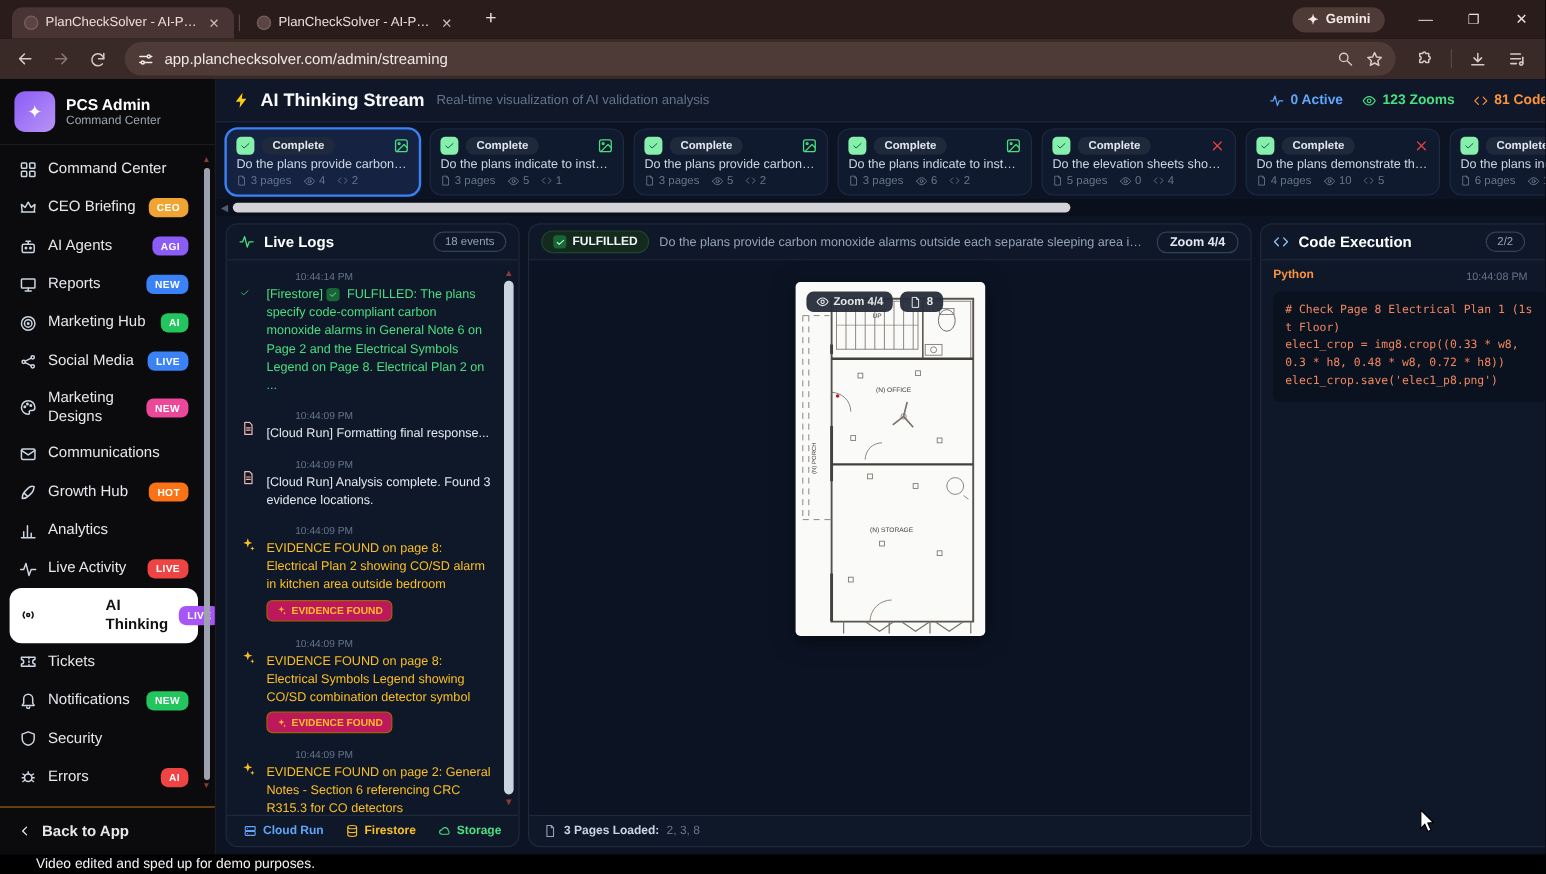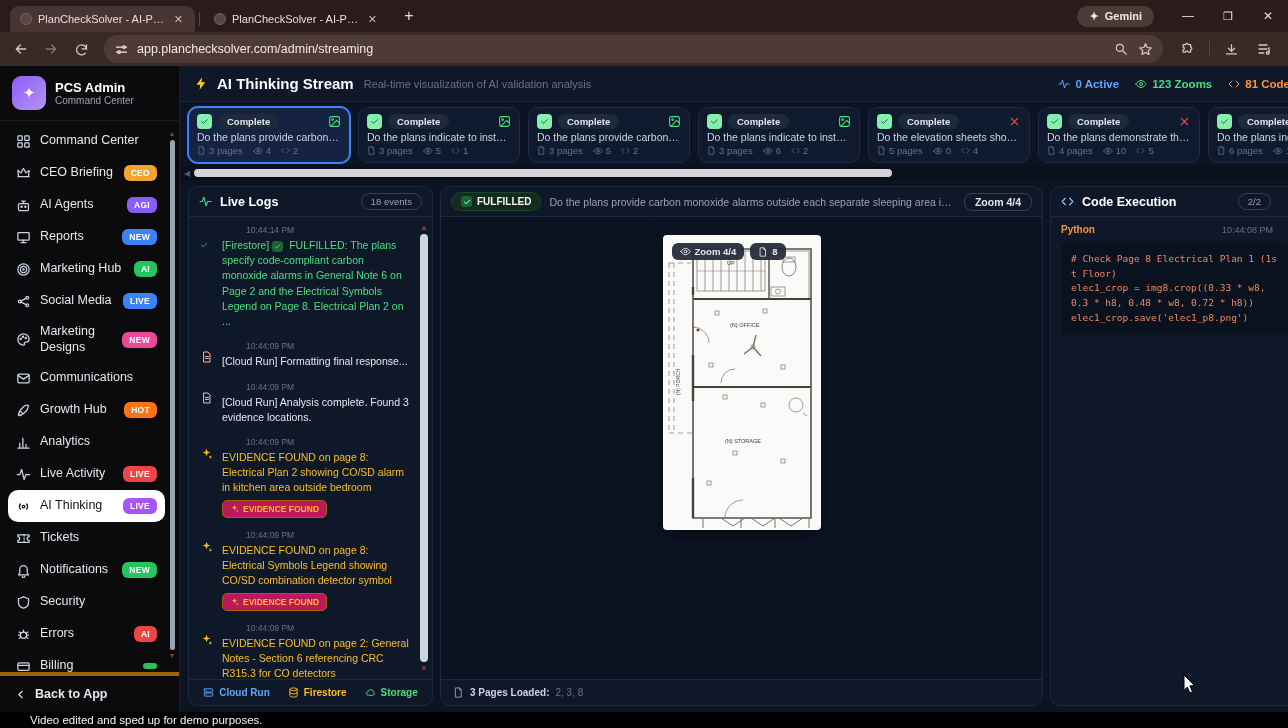--- a/index.html
+++ b/index.html
@@ -42,26 +42,26 @@
   .logo{width:34px;height:34px;border-radius:9px;background:linear-gradient(135deg,#8b5cf6,#b794f6);
         display:flex;align-items:center;justify-content:center;color:#fff;font-size:15px;flex:none;}
   .brand .bt{font-size:13px;font-weight:bold;color:#fff;line-height:1.2;}
   .brand .bs{font-size:10px;color:#9ca3af;}
   .nav{flex:1;overflow:hidden;padding:4px 14px 0 8px;border-top:1px solid #1c1c1f;}
   .navitem{display:flex;align-items:center;gap:9px;padding:7px 8px;border-radius:10px;color:#e5e7eb;min-height:32px;}
   .navitem .nlabel{font-size:12.5px;font-weight:500;flex:1;line-height:1.25;}
   .navitem .nico{color:#cbd5e1;display:flex;}
   .navitem.active{background:#fff;color:#111;}
   .navitem.active .nico{color:#111;}
-  .navitem.active .nlabel{font-weight:normal;}
+  .navitem.active .nlabel{font-weight:bold;margin-left:48px;}
   .nbadge{font-size:8.5px;font-weight:bold;color:#fff;border-radius:6px;padding:3px 7px;letter-spacing:.3px;}
   .sscroll{position:absolute;right:3px;top:64px;bottom:52px;width:8px;display:flex;flex-direction:column;align-items:center;}
   .sarrow{color:#8b3a34;font-size:7px;line-height:8px;}
   .sthumb{flex:1;width:5px;background:#9ca3af;border-radius:3px;margin:2px 0;}
-  .sidefoot{height:40px;border-top:4px solid #a16207;display:flex;align-items:center;gap:8px;padding:0 14px;
+  .sidefoot{height:40px;border-top:1px solid #a16207;display:flex;align-items:center;gap:8px;padding:0 14px;
             color:#e5e7eb;font-size:12.5px;font-weight:bold;}
 
   
   .main{flex:1;display:flex;flex-direction:column;overflow:hidden;background:#0c1322;}
   .mhead{height:36px;background:#0f1729;border-bottom:1px solid #1c2840;display:flex;align-items:center;padding:0 14px;overflow:hidden;}
   .mhead .bolt{color:#facc15;margin-right:8px;display:flex;}
   .mtitle{font-size:15px;font-weight:bold;color:#f8fafc;white-space:nowrap;}
   .msub{font-size:11px;color:#64748b;margin-left:10px;white-space:nowrap;flex:1;}
   .mstats{display:flex;align-items:center;gap:16px;margin-right:-16px;}
   .mstat{display:flex;align-items:center;gap:5px;font-size:11.5px;font-weight:bold;white-space:nowrap;}

